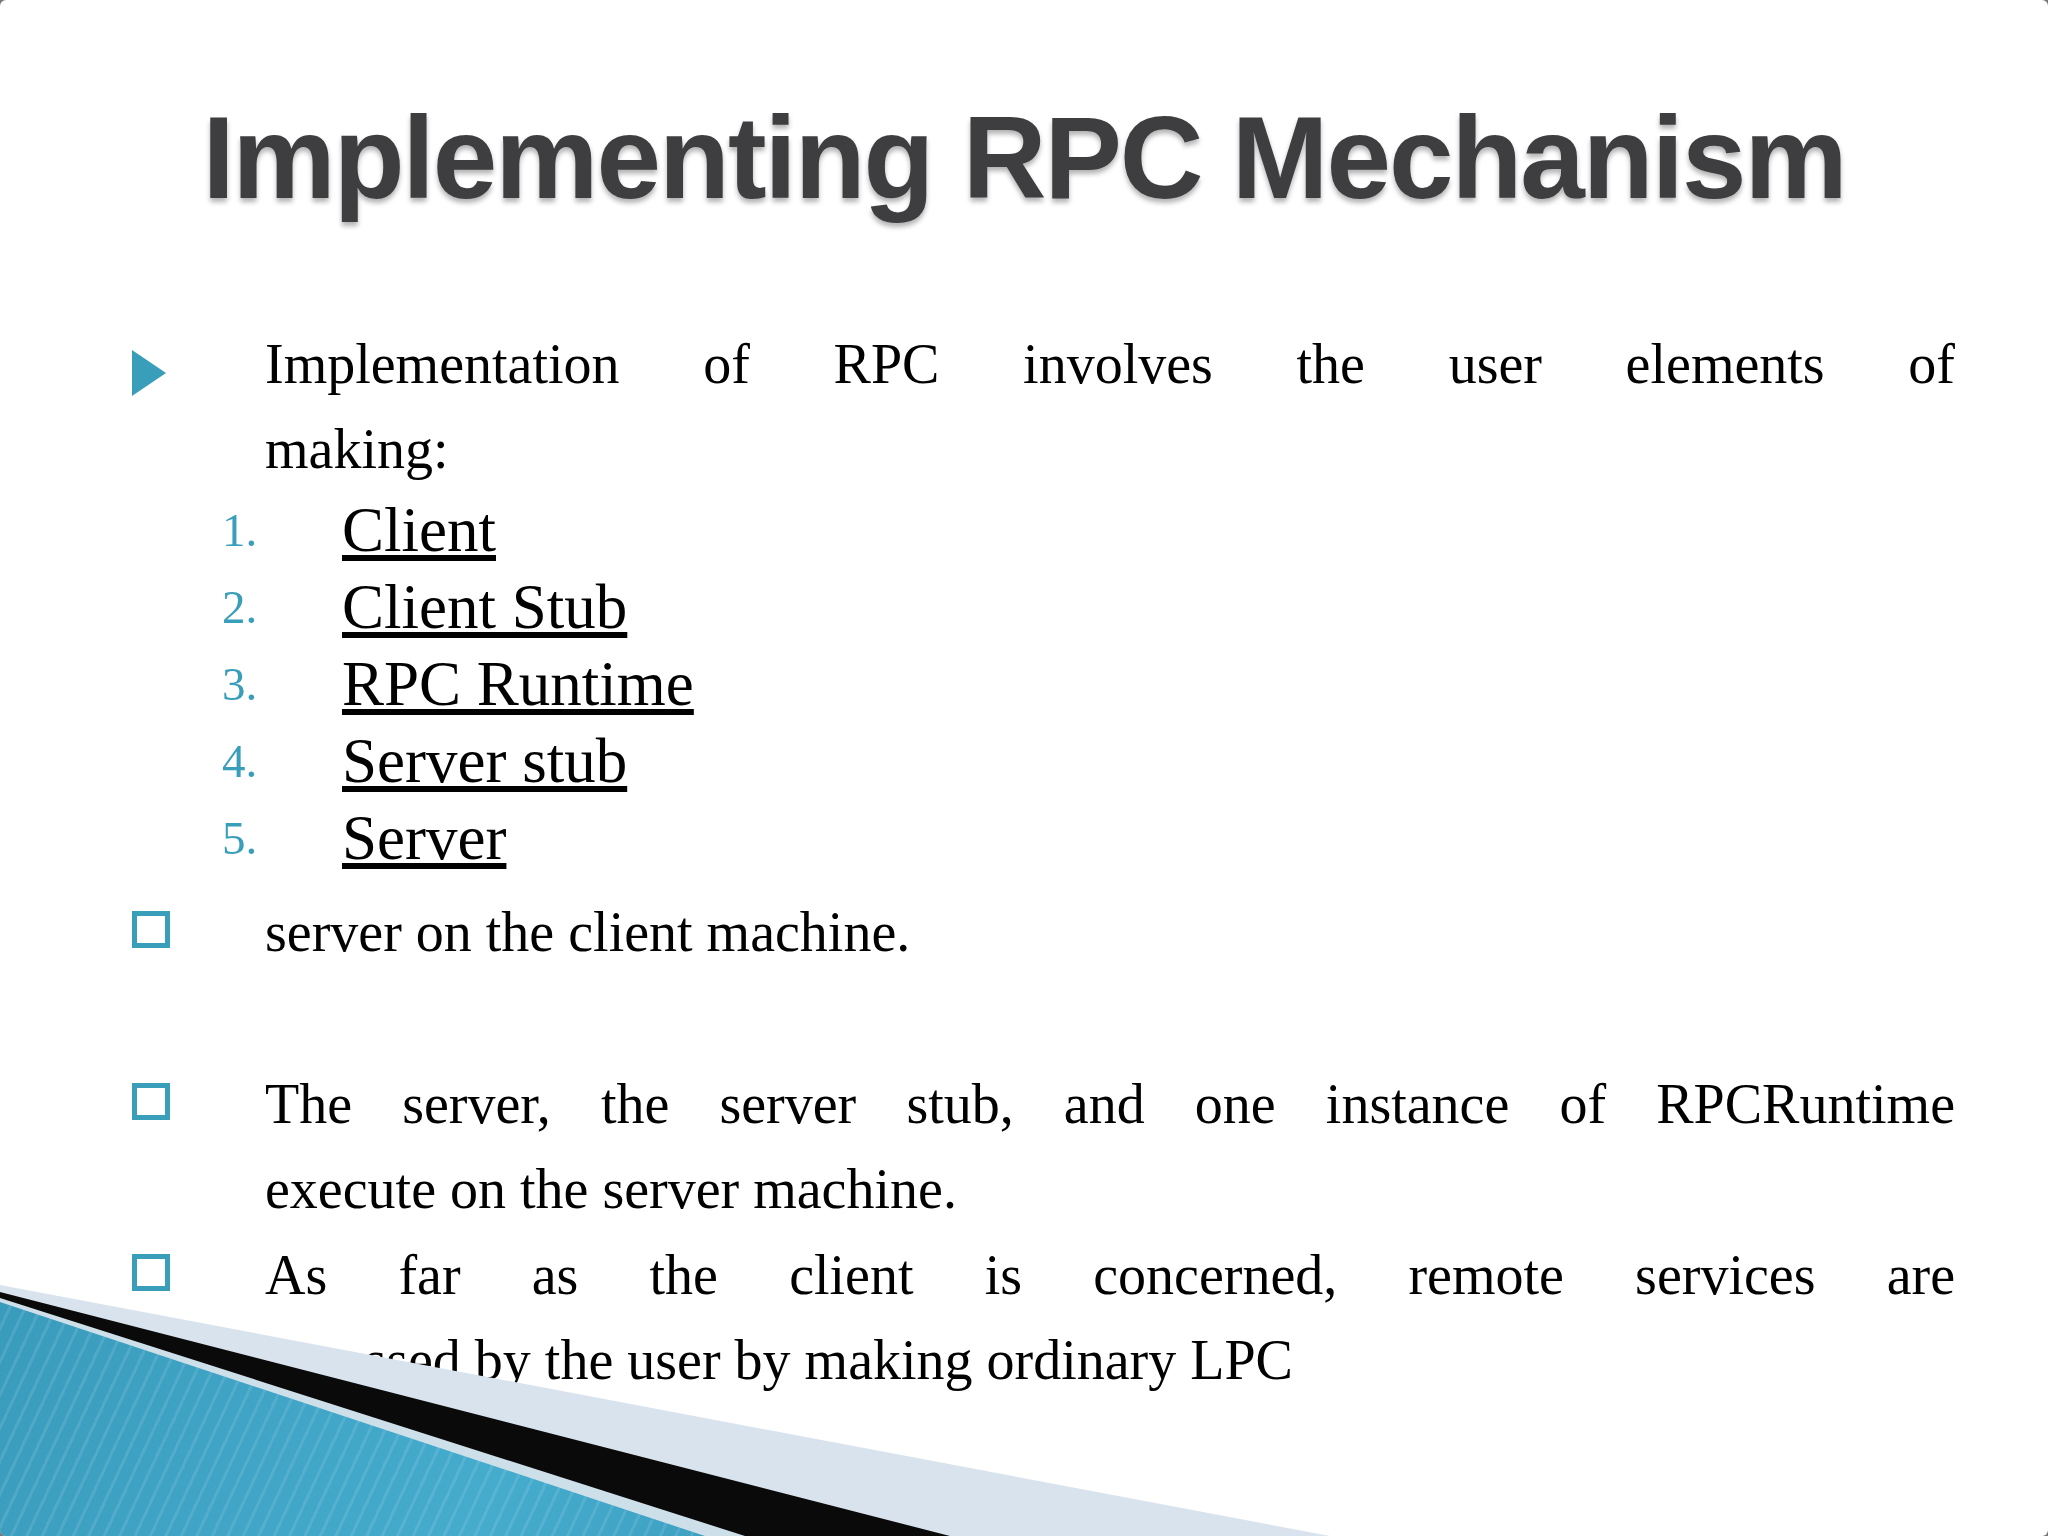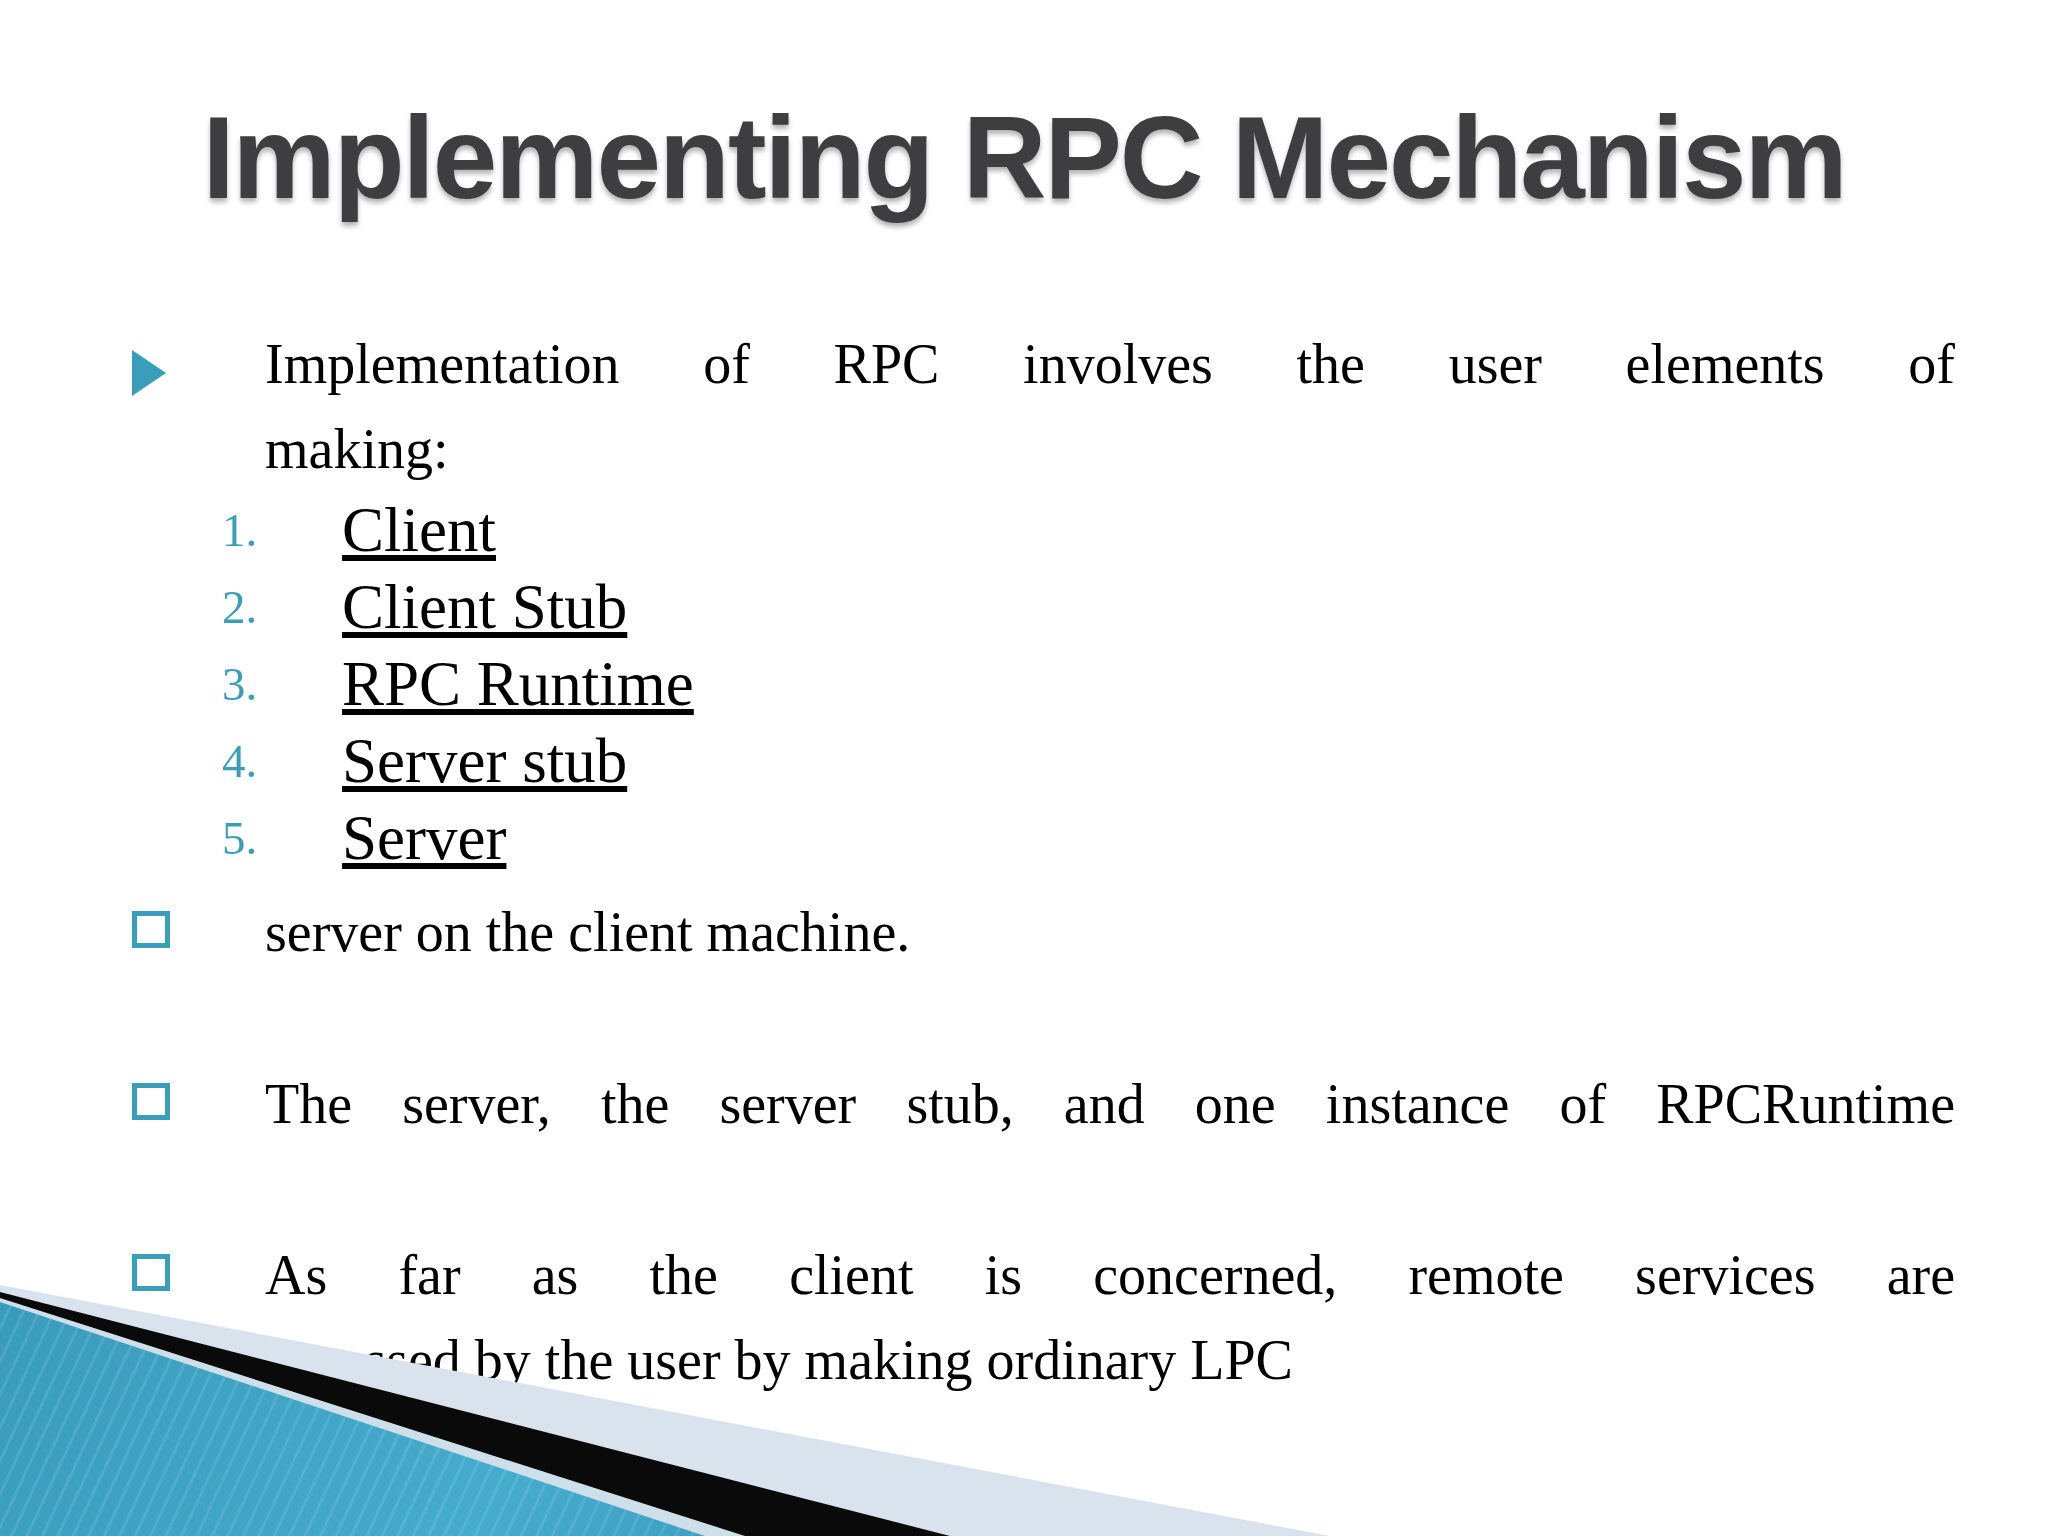--- a/index.html
+++ b/index.html
@@ -15,20 +15,21 @@
   }
   html,body{margin:0;padding:0;}
   body{background:#777;}
   .slide{
     position:relative;
     width:2048px;height:1536px;
     background:#ffffff;
     overflow:hidden;
     font-family:"Liberation Serif","DejaVu Serif",serif;
     color:var(--body-text);
+    border-radius:6px;
   }
   
   .title{
     position:absolute;
     top:100px;left:0;width:100%;
     text-align:center;
     font-family:"Liberation Sans","DejaVu Sans",sans-serif;
     font-size:116px;
     font-weight:600;
     letter-spacing:-2px;
@@ -159,20 +160,21 @@
         <div>server on the client machine.</div>
       </div>
     </div>
 
     <div class="block b-p1 row">
       <div class="marker-col">
         <span class="sq-marker"></span>
       </div>
       <div class="text-col">
         <div class="fill">The server, the server stub, and one instance of RPCRuntime</div>
+        <div>execute on the server machine.</div>
       </div>
     </div>
 
     <div class="block b-p2 row">
       <div class="marker-col">
         <span class="sq-marker"></span>
       </div>
       <div class="text-col">
         <div class="fill">As far as the client is concerned, remote services are</div>
         <div>accessed by the user by making ordinary LPC</div>

